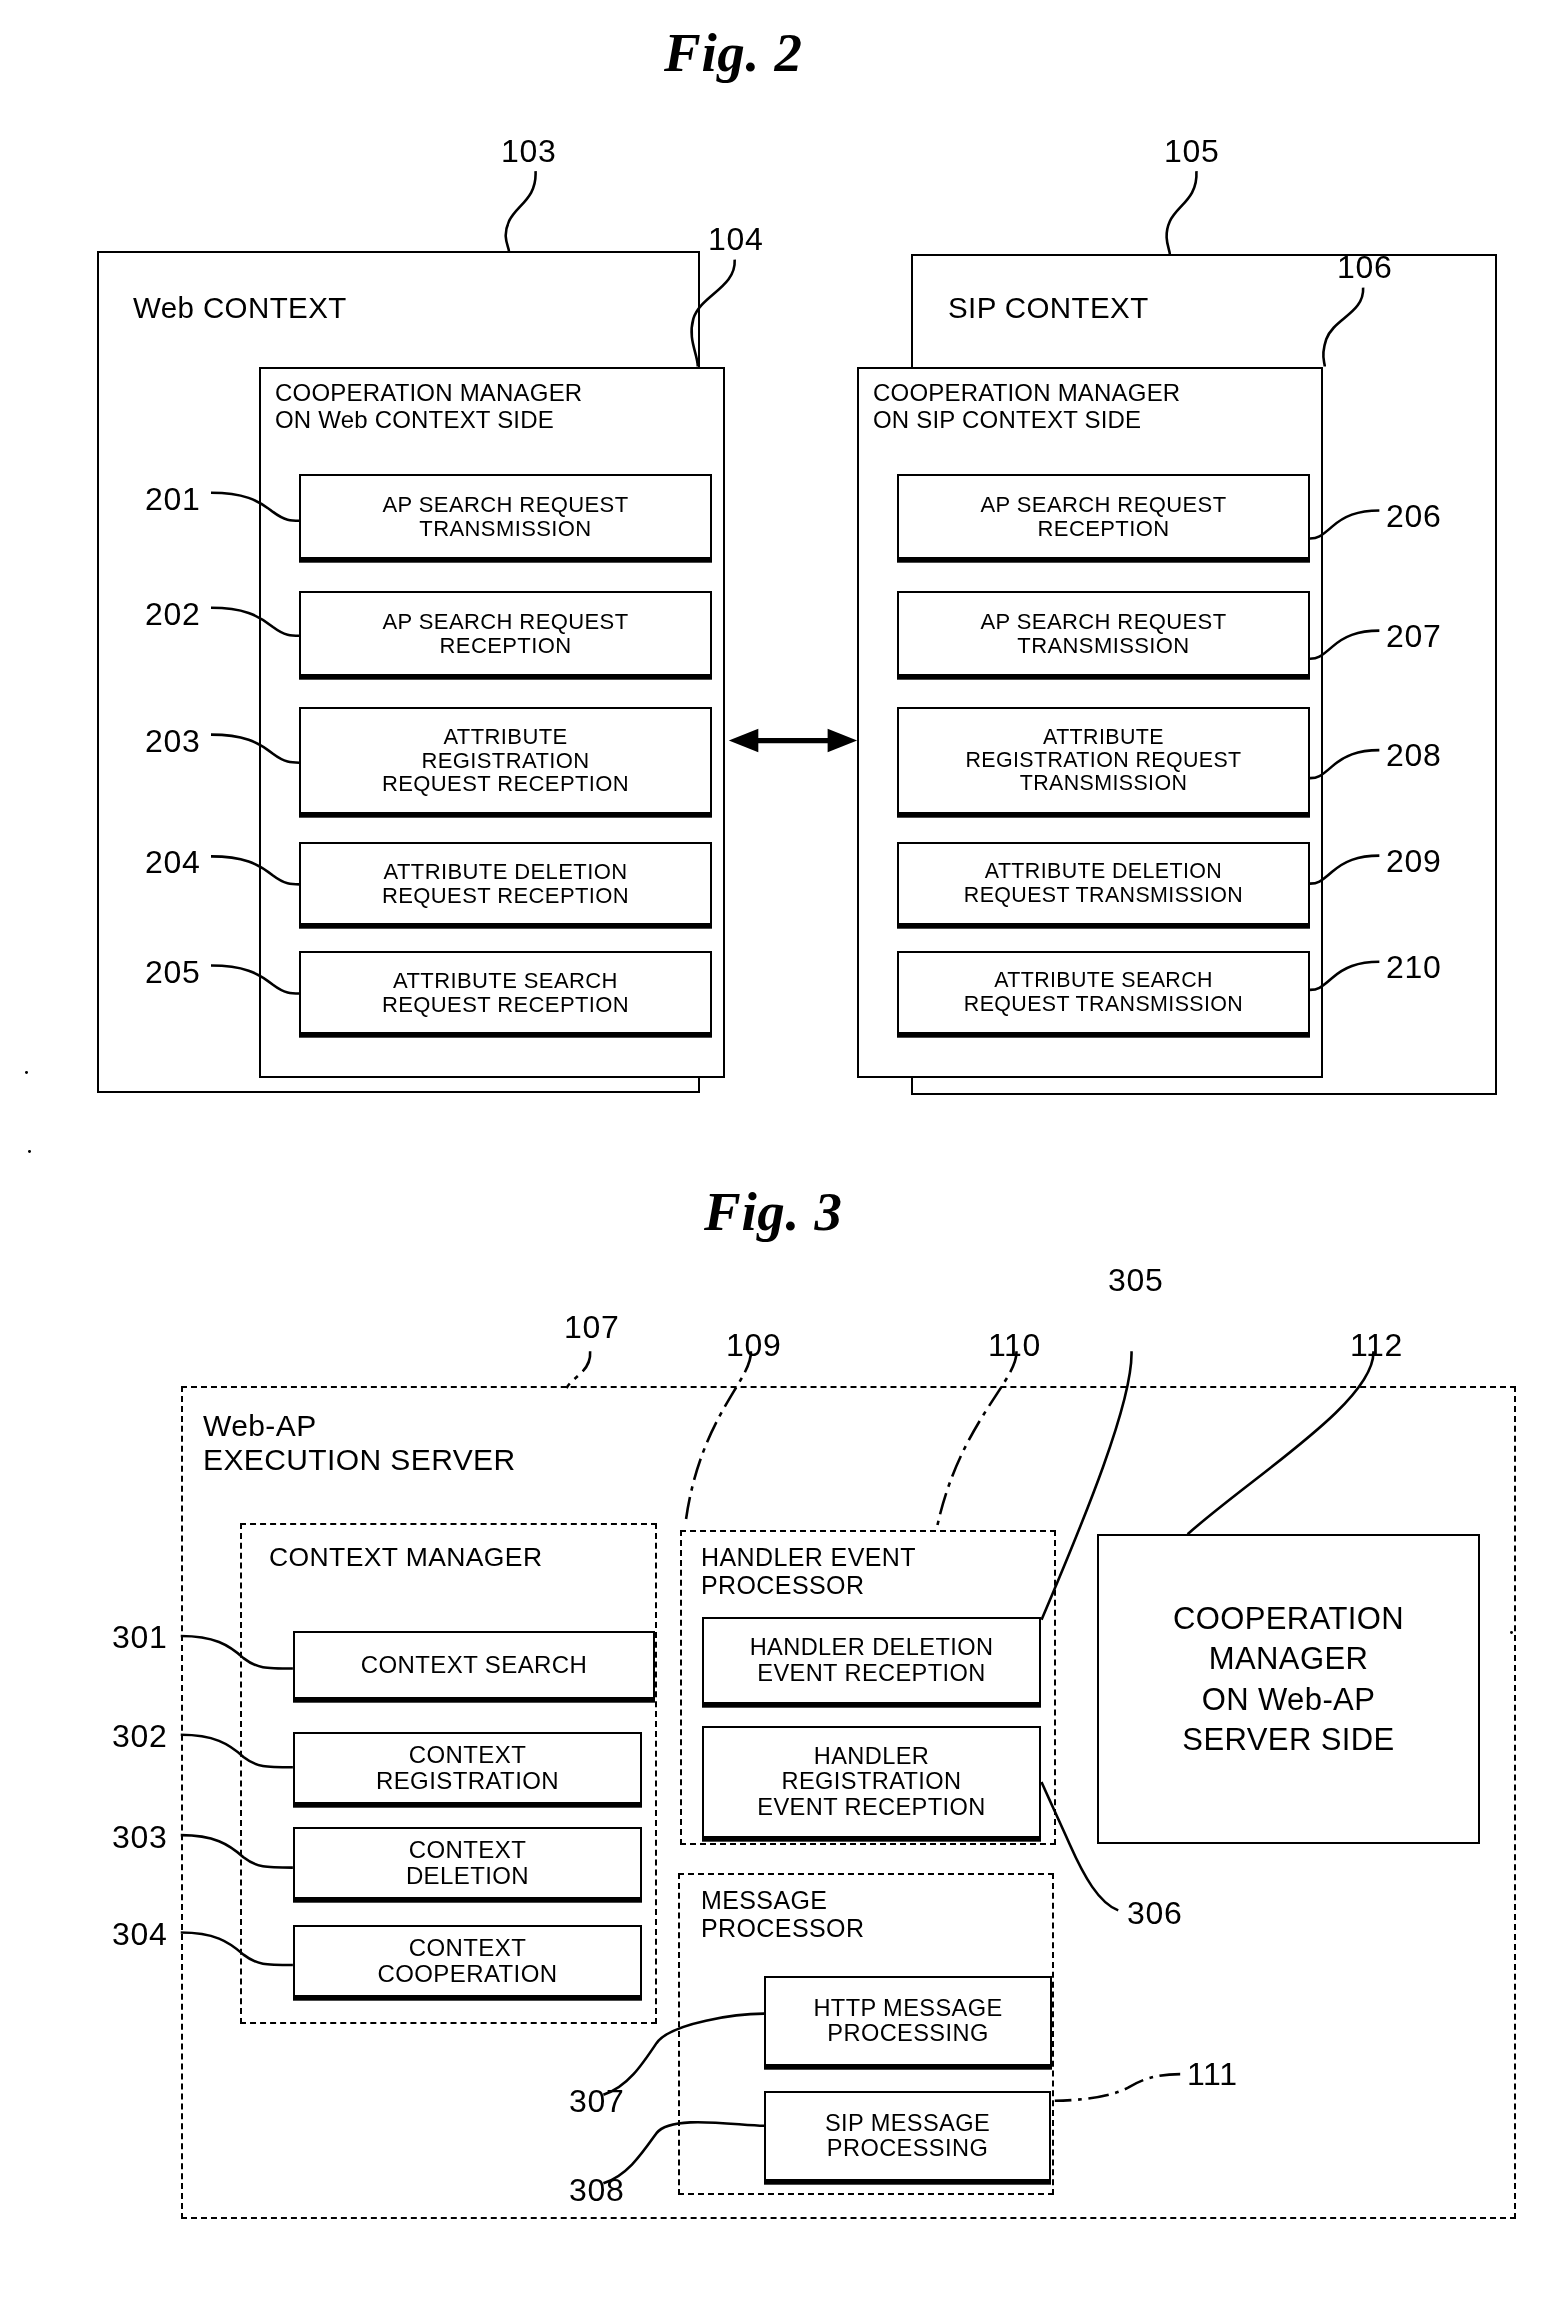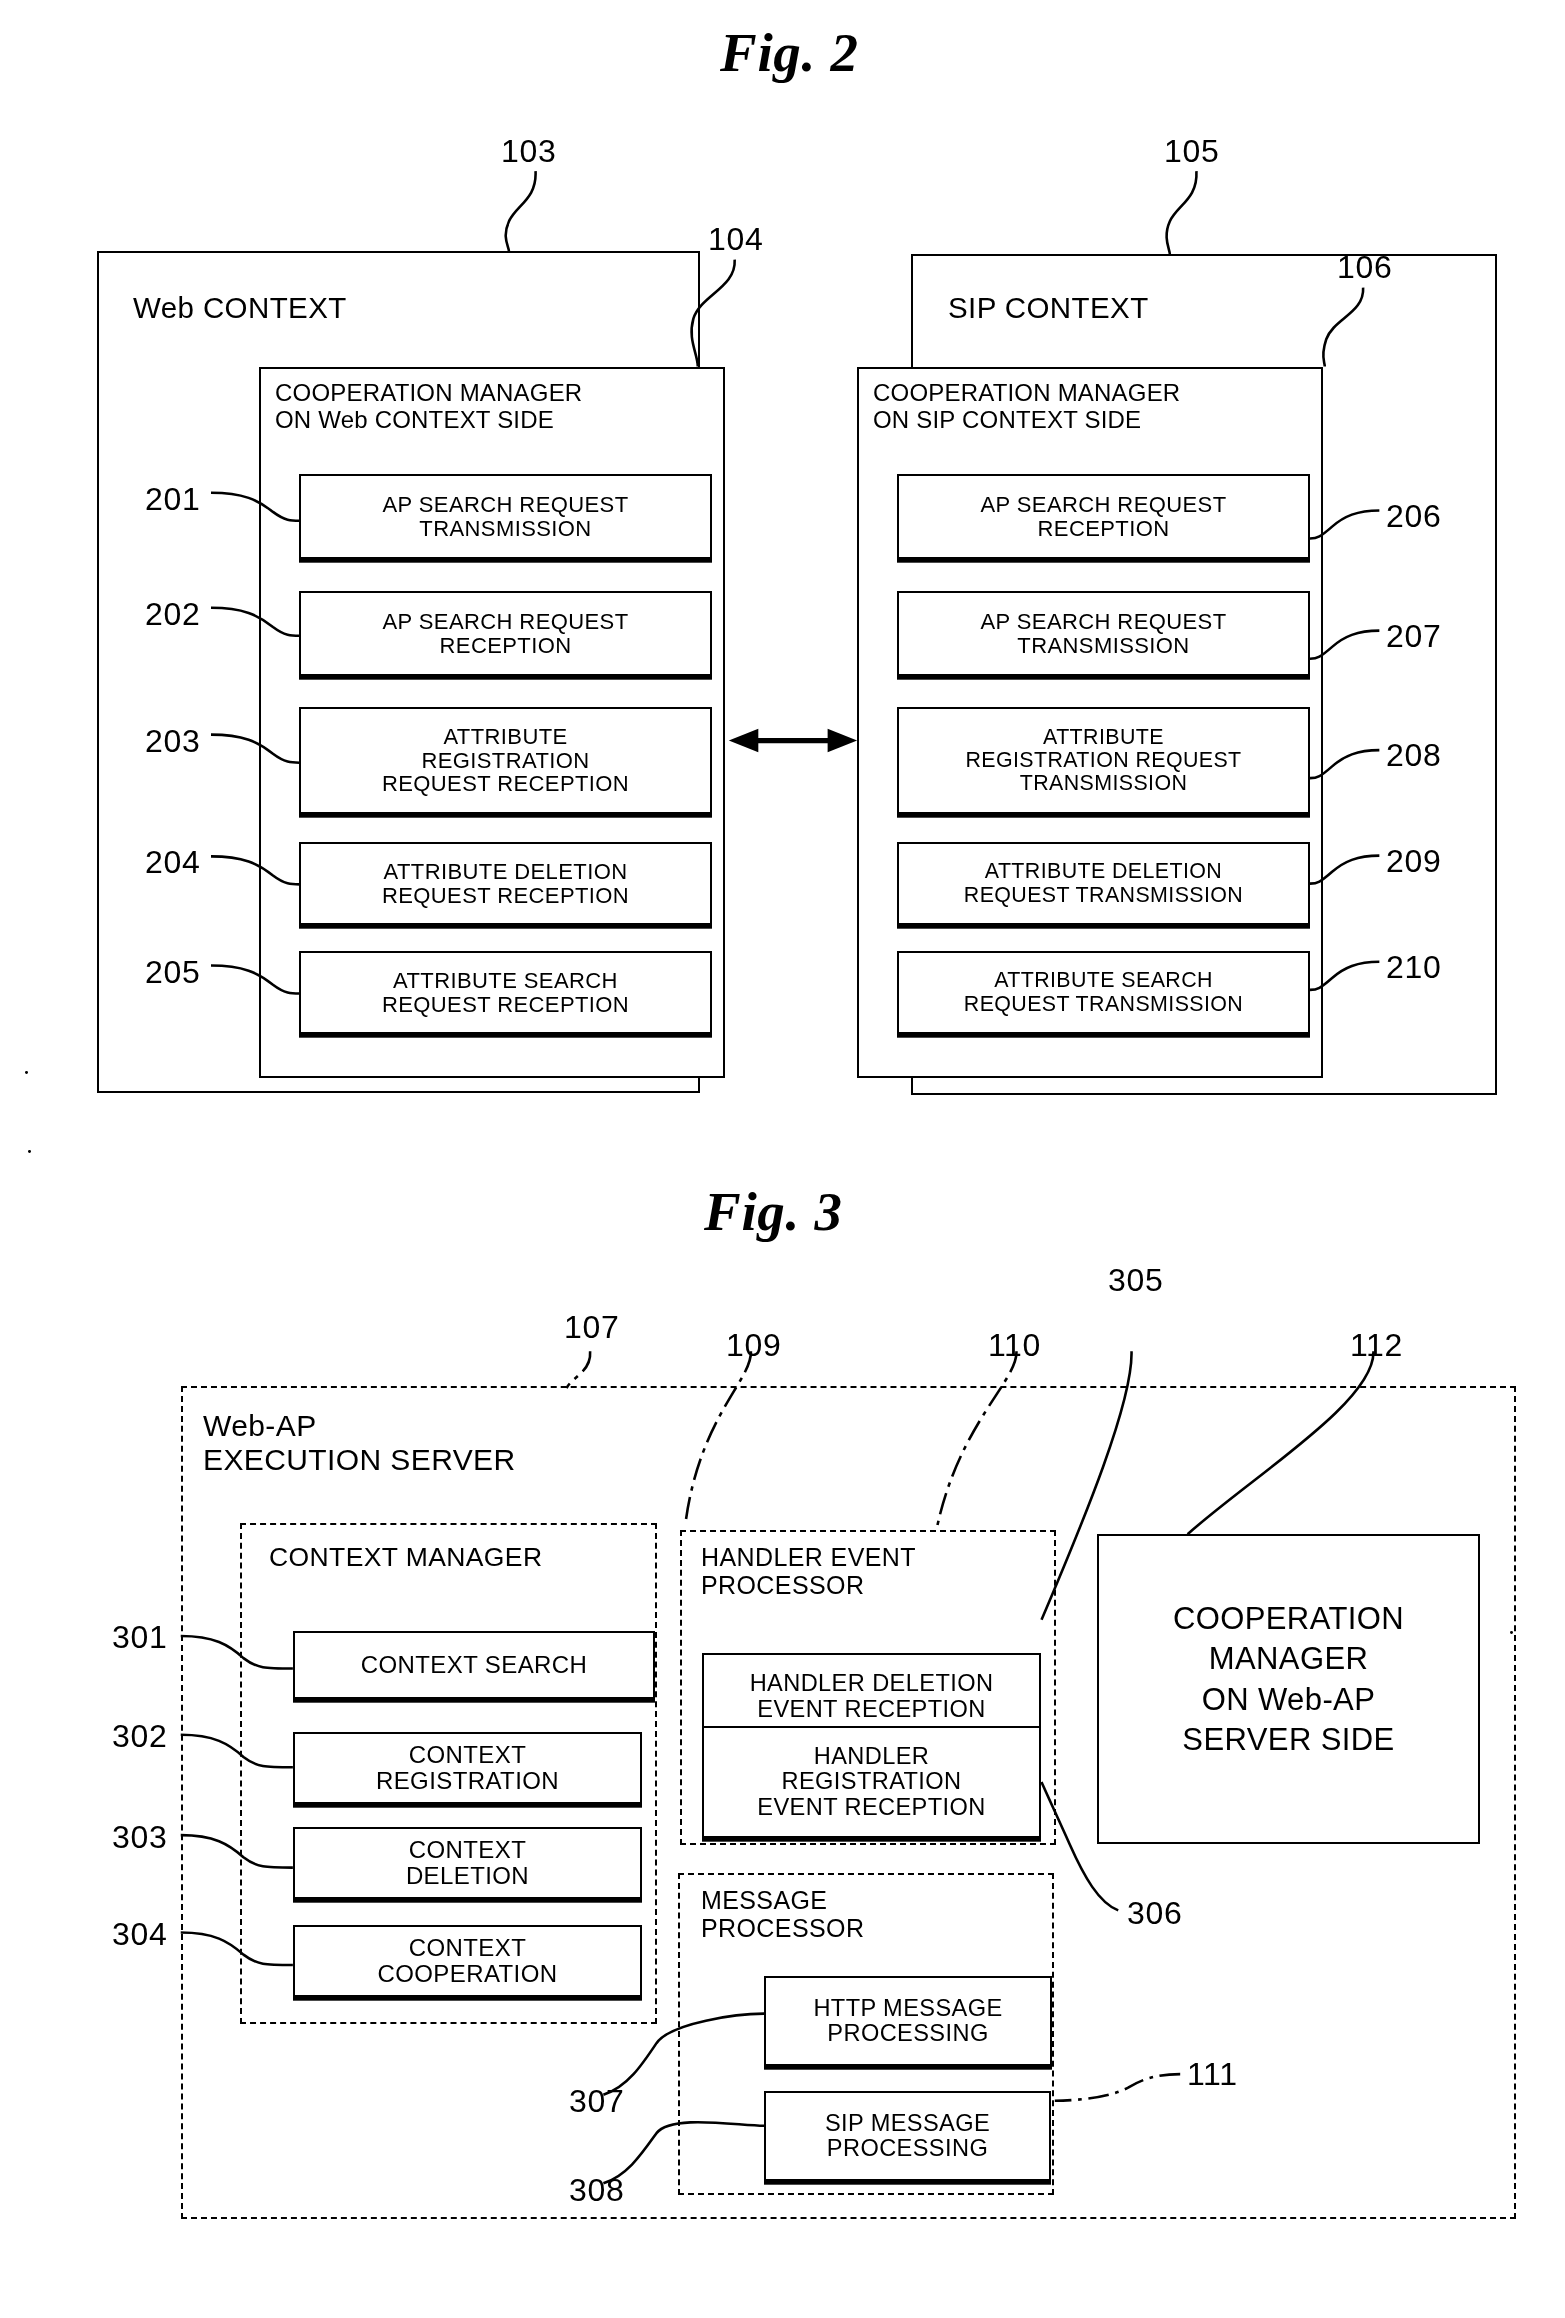--- a/index.html
+++ b/index.html
@@ -105,21 +105,21 @@
     position: absolute;
     width: 2.9px;
     height: 2.9px;
     background: #000;
     border-radius: 50%;
   }
 </style>
 </head>
 <body>
 
-<div class="fig-title" style="left:720px; top:20.6px;">Fig. 2</div>
+<div class="fig-title" style="left:664px; top:20.6px;">Fig. 2</div>
 
 <div class="solid-box" style="left:97px; top:251px; width:603px; height:304px;"></div>
 <div class="solid-box" style="left:97px; top:251px; width:603px; height:304px; border-bottom:none;"></div>
 <div class="solid-box" style="left:97px; top:516px; width:603px; height:41px; border-top:none;"></div>
 <div class="solid-box" style="left:97px; top:251px; width:603px; height:842px; border-right:none;"></div>
 <div class="solid-box" style="left:666px; top:251px; width:34px; height:842px; border-left:none;"></div>
 
 <div class="box-label" style="left:133px; top:291px; font-size:29.5px;">Web CONTEXT</div>
 
 <div class="solid-box" style="left:259px; top:367px; width:466px; height:711px;"></div>
@@ -185,21 +185,21 @@
 REGISTRATION</div>
 <div class="inner-box shadow" style="left:293px; top:1827px; width:349px; height:72px; font-size:24px; white-space:pre-line;">CONTEXT
 DELETION</div>
 <div class="inner-box shadow" style="left:293px; top:1925px; width:349px; height:72px; font-size:24px; white-space:pre-line;">CONTEXT
 COOPERATION</div>
 
 <div class="dashdot-box" style="left:680px; top:1530px; width:376px; height:315px;"></div>
 <div class="box-label" style="left:701px; top:1543px; font-size:25px; white-space:pre-line;">HANDLER EVENT
 PROCESSOR</div>
 
-<div class="inner-box shadow" style="left:702px; top:1617px; width:339px; height:87px; font-size:23.6px; white-space:pre-line;margin-top:36px;">HANDLER DELETION
+<div class="inner-box shadow" style="left:702px; top:1617px; width:339px; height:87px; font-size:23.6px; white-space:pre-line;">HANDLER DELETION
 EVENT RECEPTION</div>
 <div class="inner-box shadow" style="left:702px; top:1726px; width:339px; height:112px; font-size:23.6px; white-space:pre-line;">HANDLER
 REGISTRATION
 EVENT RECEPTION</div>
 
 <div class="dashdot-box" style="left:678px; top:1873px; width:376px; height:322px;"></div>
 <div class="box-label" style="left:701px; top:1886px; font-size:25px; white-space:pre-line;">MESSAGE
 PROCESSOR</div>
 
 <div class="inner-box shadow" style="left:764px; top:1976px; width:288px; height:90px; font-size:23.6px; white-space:pre-line;">HTTP MESSAGE

